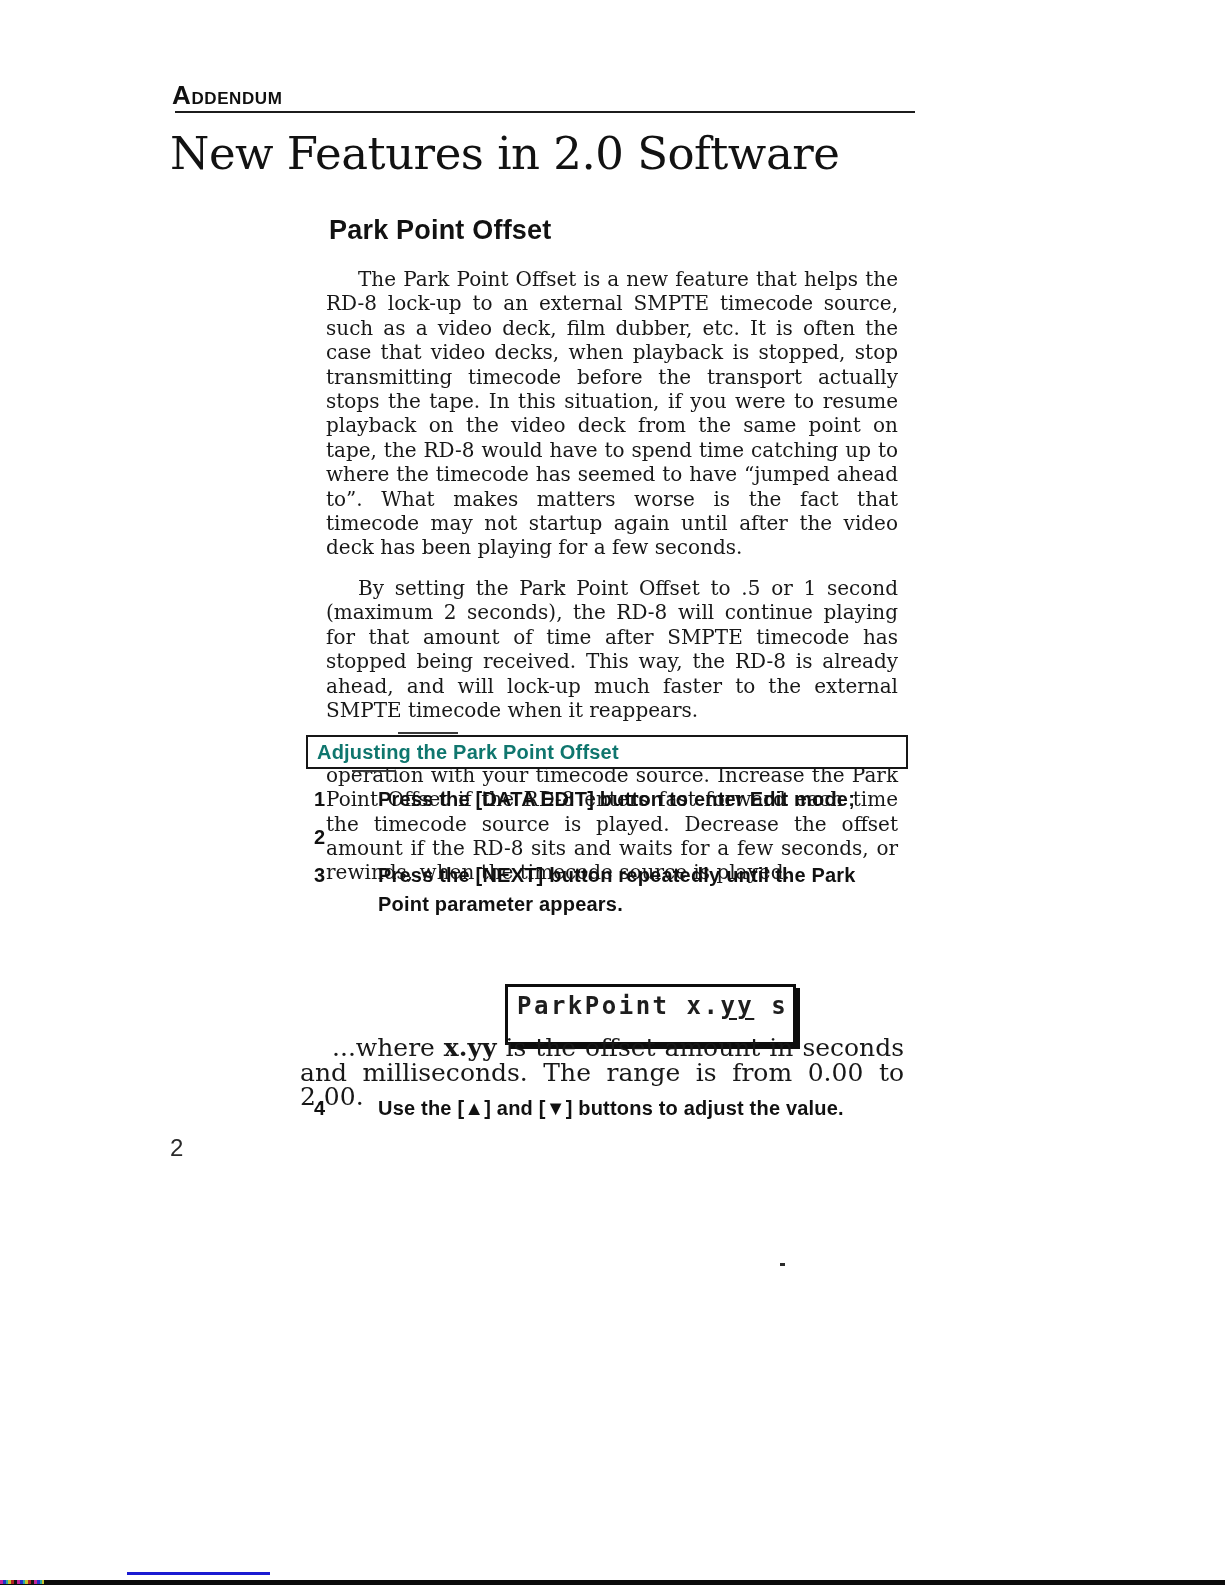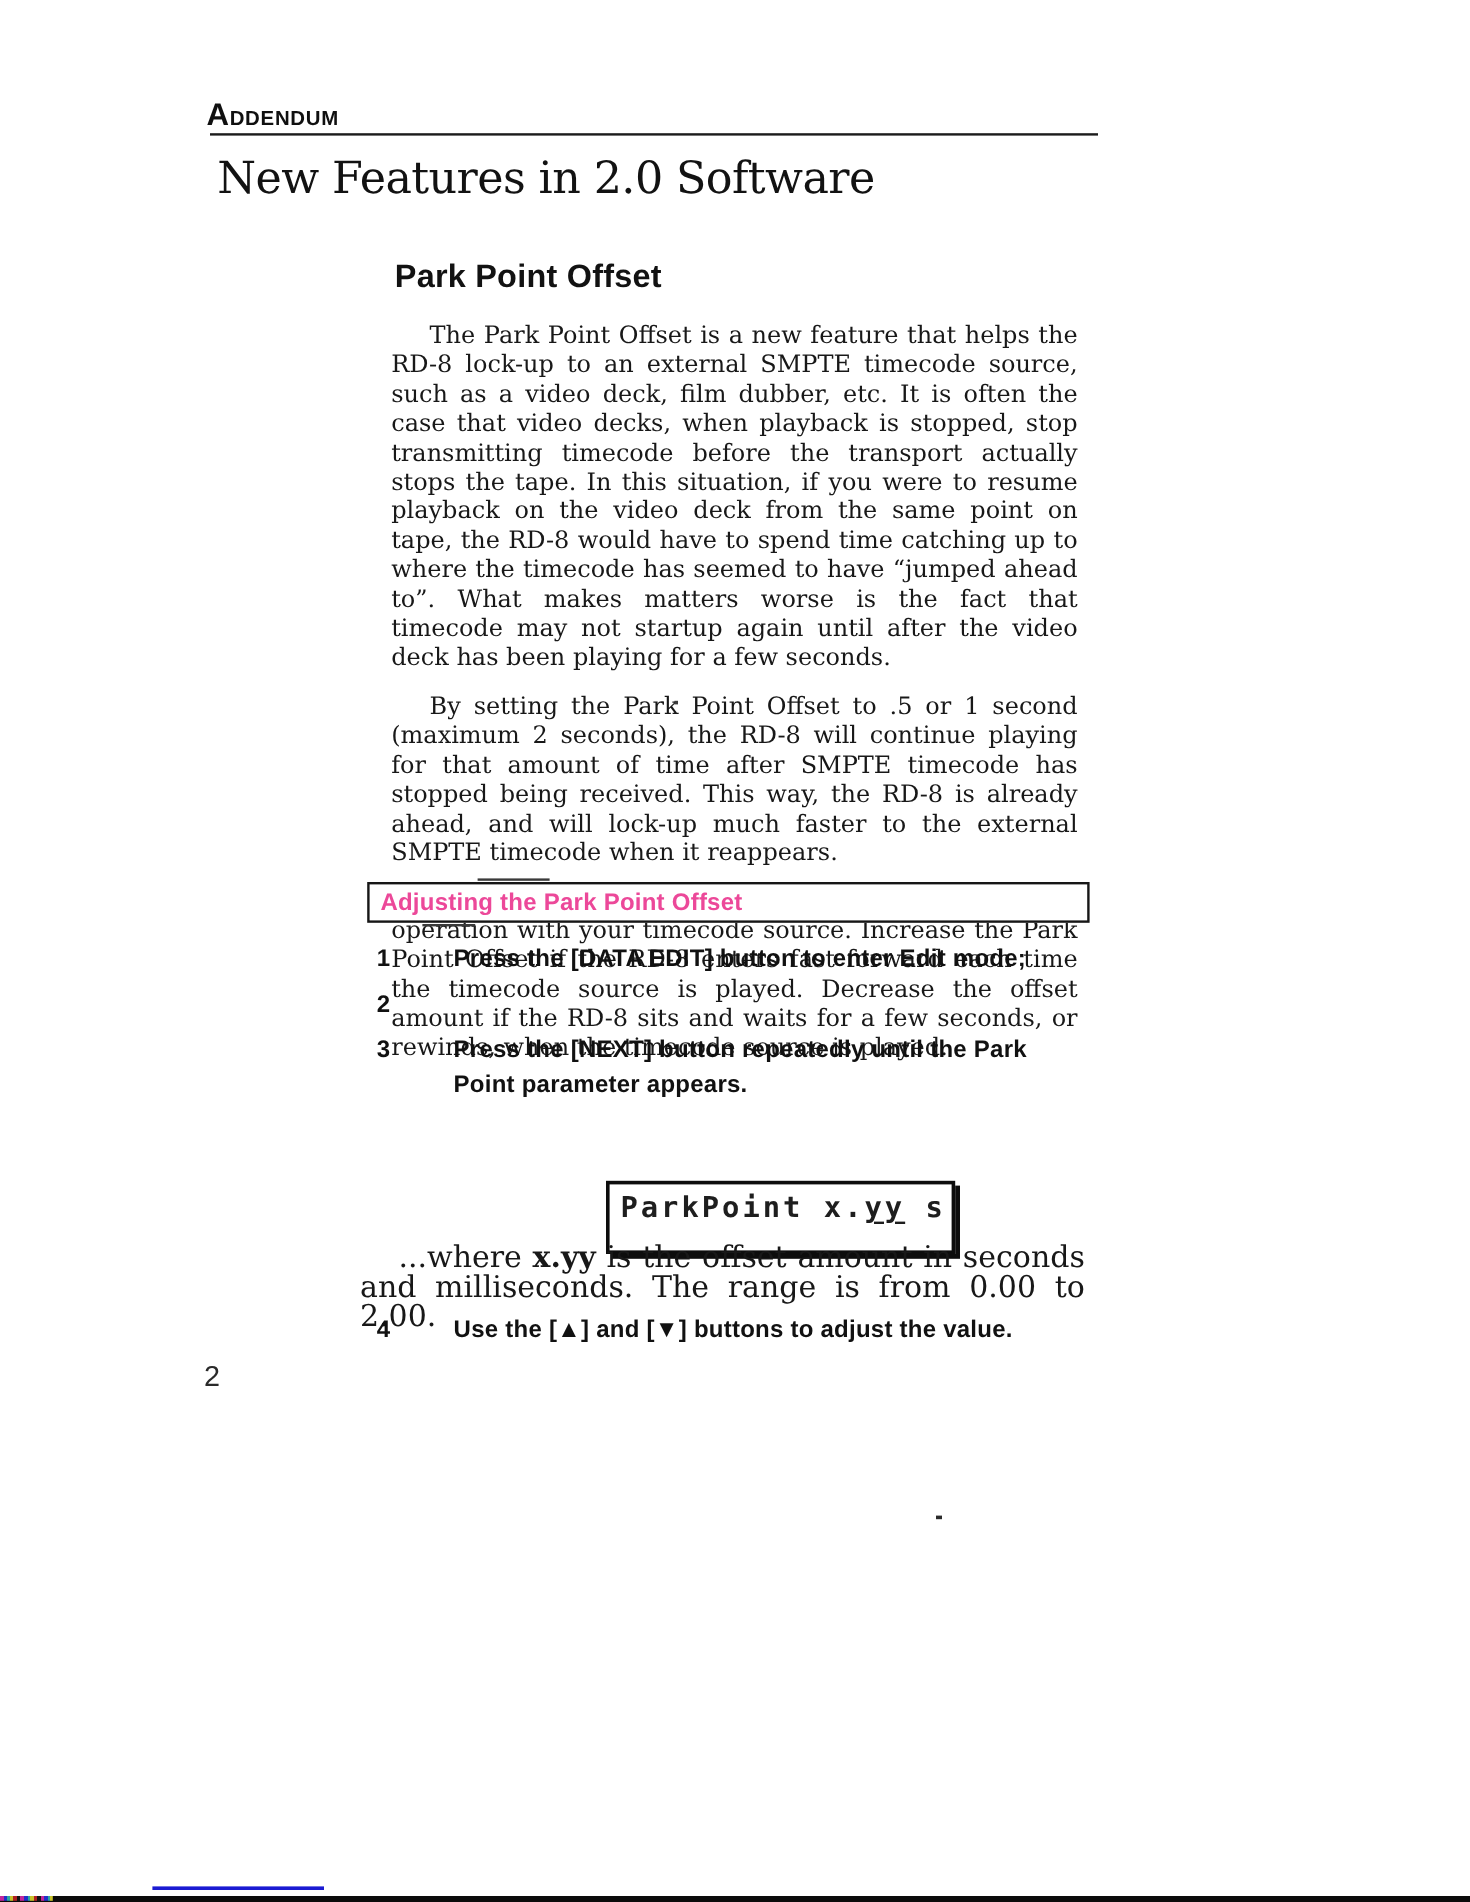--- a/index.html
+++ b/index.html
@@ -16,22 +16,22 @@
     font-size:17px; letter-spacing:0.6px; color:#101010;
   }
   .addendum::first-letter { font-size:26px; }
   .header-rule {
     position:absolute; left:175px; top:111px; width:740px; height:2px;
     background:#1c1c1c;
   }
 
   
   .doc-title {
-    position:absolute; left:181px; top:127px;
-    font-family:"DejaVu Serif", serif; font-size:37px; color:#121212;
+    position:absolute; left:170px; top:127px;
+    font-family:"DejaVu Serif", serif; font-size:45px; color:#121212;
     letter-spacing:-0.5px; white-space:nowrap;
   }
   .section-heading {
     position:absolute; left:313px; top:199px;
     font-family:"Liberation Sans", sans-serif; font-weight:bold;
     font-size:27px; color:#121212; letter-spacing:0.2px;
   }
 
   
   .body-copy {
@@ -40,21 +40,21 @@
   }
   .body-copy p { margin:16px; text-indent:32px; }
 
   
   .proc-box {
     position:absolute; left:306px; top:735px; width:598px; height:30px;
     border:2px solid #161616; display:flex; align-items:center; background:#fff;
   }
   .proc-box-label {
     font-family:"Liberation Sans", sans-serif; font-weight:bold;
-    font-size:20px; padding-left:9px; color:#ec4899; letter-spacing:0.2px;
+    font-size:20px; padding-left:9px; color:#0f766e; letter-spacing:0.2px;
   }
 
   
   .steps { position:absolute; left:314px; top:785px; width:604px; }
   .step {
     display:flex; margin-bottom:9px;
     font-family:"Liberation Sans", sans-serif; font-weight:bold;
     font-size:20px; line-height:29px; color:#111111; letter-spacing:0.2px;
   }
   .step-num { width:31px; flex-shrink:0; }

